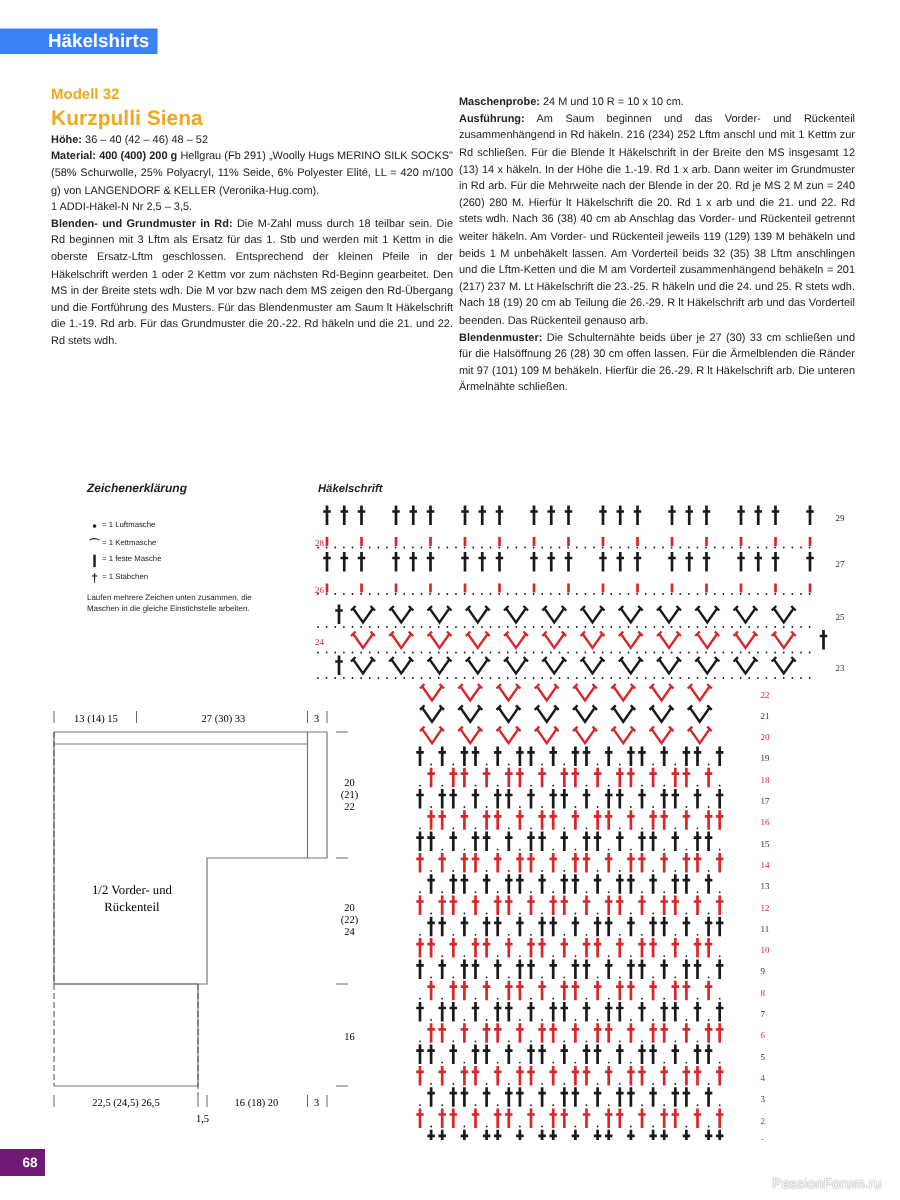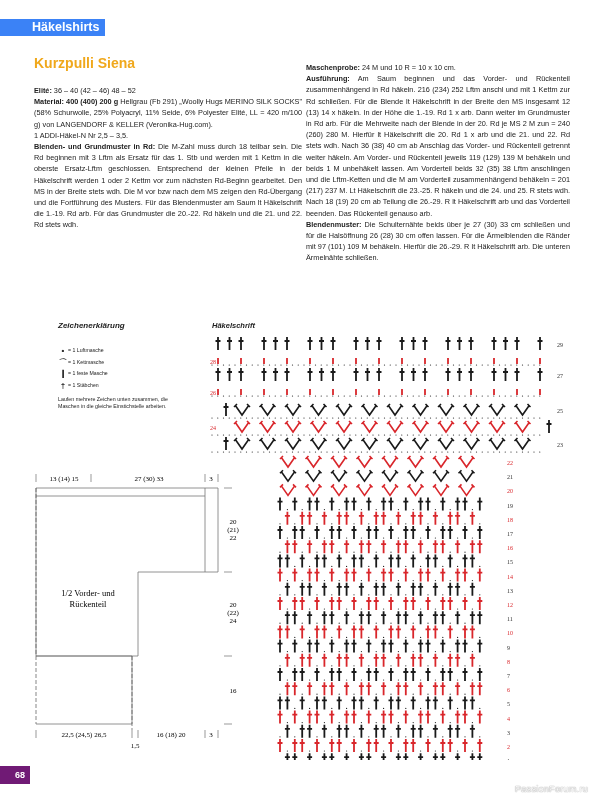--- a/index.html
+++ b/index.html
@@ -2,42 +2,43 @@
 <html><head>
 <meta charset="utf-8">
 <style>
   html, body { margin: 0; padding: 0; background: #ffffff; }
   body { width: 600px; height: 800px; position: relative; overflow: hidden; font-family: "Liberation Sans", sans-serif; color: #222; }
   .section-tab { position: absolute; left: 0; top: 19px; width: 105px; height: 17px; background: #3b82f6; color: #fff; font-weight: bold; font-size: 12.5px; line-height: 17px; padding-left: 32px; box-sizing: border-box; }
   .col { position: absolute; font-size: 7.3px; line-height: 11.2px; text-align: justify; }
   .col-left { left: 34px; top: 55px; width: 268px; }
   .col-right { left: 306px; top: 62px; width: 264px; }
   .model-num { color: #f0a81c; font-weight: bold; font-size: 10px; line-height: 12px; margin-top: 3px; }
-  .model-title { color: #f0a81c; font-weight: bold; font-size: 14px; line-height: 16px; margin-bottom: 14px; }
+  .model-title { color: #f0a81c; font-weight: bold; font-size: 14px; line-height: 16px; margin-bottom: 1px; }
   .col p { margin: 0; }
   .col b { font-weight: bold; }
   .legend { position: absolute; left: 58px; top: 322px; width: 120px; font-size: 5.2px; line-height: 7px; }
   .legend-title { font-weight: bold; font-style: italic; font-size: 8px; margin-bottom: 16px; }
   .legend-row { display: flex; align-items: center; height: 11.5px; }
   .legend-sym { width: 10px; text-align: center; font-size: 8px; font-weight: bold; }
   .legend-note { margin-top: 5px; font-size: 5.3px; line-height: 7px; }
   .chart-title { position: absolute; left: 212px; top: 321px; font-weight: bold; font-style: italic; font-size: 7.5px; }
   #chart { position: absolute; left: 200px; top: 330px; }
   #schematic { position: absolute; left: 0; top: 460px; }
   .page-num { position: absolute; left: 0; top: 766px; width: 30px; height: 18px; background: #701a75; color: #fff; font-size: 9px; font-weight: bold; line-height: 18px; text-align: right; padding-right: 5px; box-sizing: border-box; }
   .watermark { position: absolute; right: 12px; top: 784px; font-size: 9px; color: #fff; text-shadow: 0 0 1px #999, 0 0 1px #999; letter-spacing: 0.3px; }
 </style>
 </head>
 <body>
 
 <div class="section-tab">Häkelshirts</div>
 
 <div class="col col-left">
+  <div class="model-num">Modell 32</div>
   <div class="model-title">Kurzpulli Siena</div>
-  <p><b>Elité:</b><span> 36 – 40 (42 – 46) 48 – 52</span></p>
+  <p><b>Höhe:</b><span> 36 – 40 (42 – 46) 48 – 52</span></p>
   <p><b>Material: 400 (400) 200 g</b><span> Hellgrau (Fb 291) „Woolly Hugs MERINO SILK SOCKS" (58% Schurwolle, 25% Polyacryl, 11% Seide, 6% Polyester Elité, LL = 420 m/100 g) von LANGENDORF &amp; KELLER (Veronika-Hug.com).</span></p>
   <p>1 ADDI-Häkel-N Nr 2,5 – 3,5.</p>
   <p><b>Blenden- und Grundmuster in Rd:</b><span> Die M-Zahl muss durch 18 teilbar sein. Die Rd beginnen mit 3 Lftm als Ersatz für das 1. Stb und werden mit 1 Kettm in die oberste Ersatz-Lftm geschlossen. Entsprechend der kleinen Pfeile in der Häkelschrift werden 1 oder 2 Kettm vor zum nächsten Rd-Beginn gearbeitet. Den MS in der Breite stets wdh. Die M vor bzw nach dem MS zeigen den Rd-Übergang und die Fortführung des Musters. Für das Blendenmuster am Saum lt Häkelschrift die 1.-19. Rd arb. Für das Grundmuster die 20.-22. Rd häkeln und die 21. und 22. Rd stets wdh.</span></p>
 </div>
 
 <div class="col col-right">
   <p><b>Maschenprobe:</b><span> 24 M und 10 R = 10 x 10 cm.</span></p>
   <p><b>Ausführung:</b><span> Am Saum beginnen und das Vorder- und Rückenteil zusammenhängend in Rd häkeln. 216 (234) 252 Lftm anschl und mit 1 Kettm zur Rd schließen. Für die Blende lt Häkelschrift in der Breite den MS insgesamt 12 (13) 14 x häkeln. In der Höhe die 1.-19. Rd 1 x arb. Dann weiter im Grundmuster in Rd arb. Für die Mehrweite nach der Blende in der 20. Rd je MS 2 M zun = 240 (260) 280 M. Hierfür lt Häkelschrift die 20. Rd 1 x arb und die 21. und 22. Rd stets wdh. Nach 36 (38) 40 cm ab Anschlag das Vorder- und Rückenteil getrennt weiter häkeln. Am Vorder- und Rückenteil jeweils 119 (129) 139 M behäkeln und beids 1 M unbehäkelt lassen. Am Vorderteil beids 32 (35) 38 Lftm anschlingen und die Lftm-Ketten und die M am Vorderteil zusammenhängend behäkeln = 201 (217) 237 M. Lt Häkelschrift die 23.-25. R häkeln und die 24. und 25. R stets wdh. Nach 18 (19) 20 cm ab Teilung die 26.-29. R lt Häkelschrift arb und das Vorderteil beenden. Das Rückenteil genauso arb.</span></p>
   <p><b>Blendenmuster:</b><span> Die Schulternähte beids über je 27 (30) 33 cm schließen und für die Halsöffnung 26 (28) 30 cm offen lassen. Für die Ärmelblenden die Ränder mit 97 (101) 109 M behäkeln. Hierfür die 26.-29. R lt Häkelschrift arb. Die unteren Ärmelnähte schließen.</span></p>
 </div>

